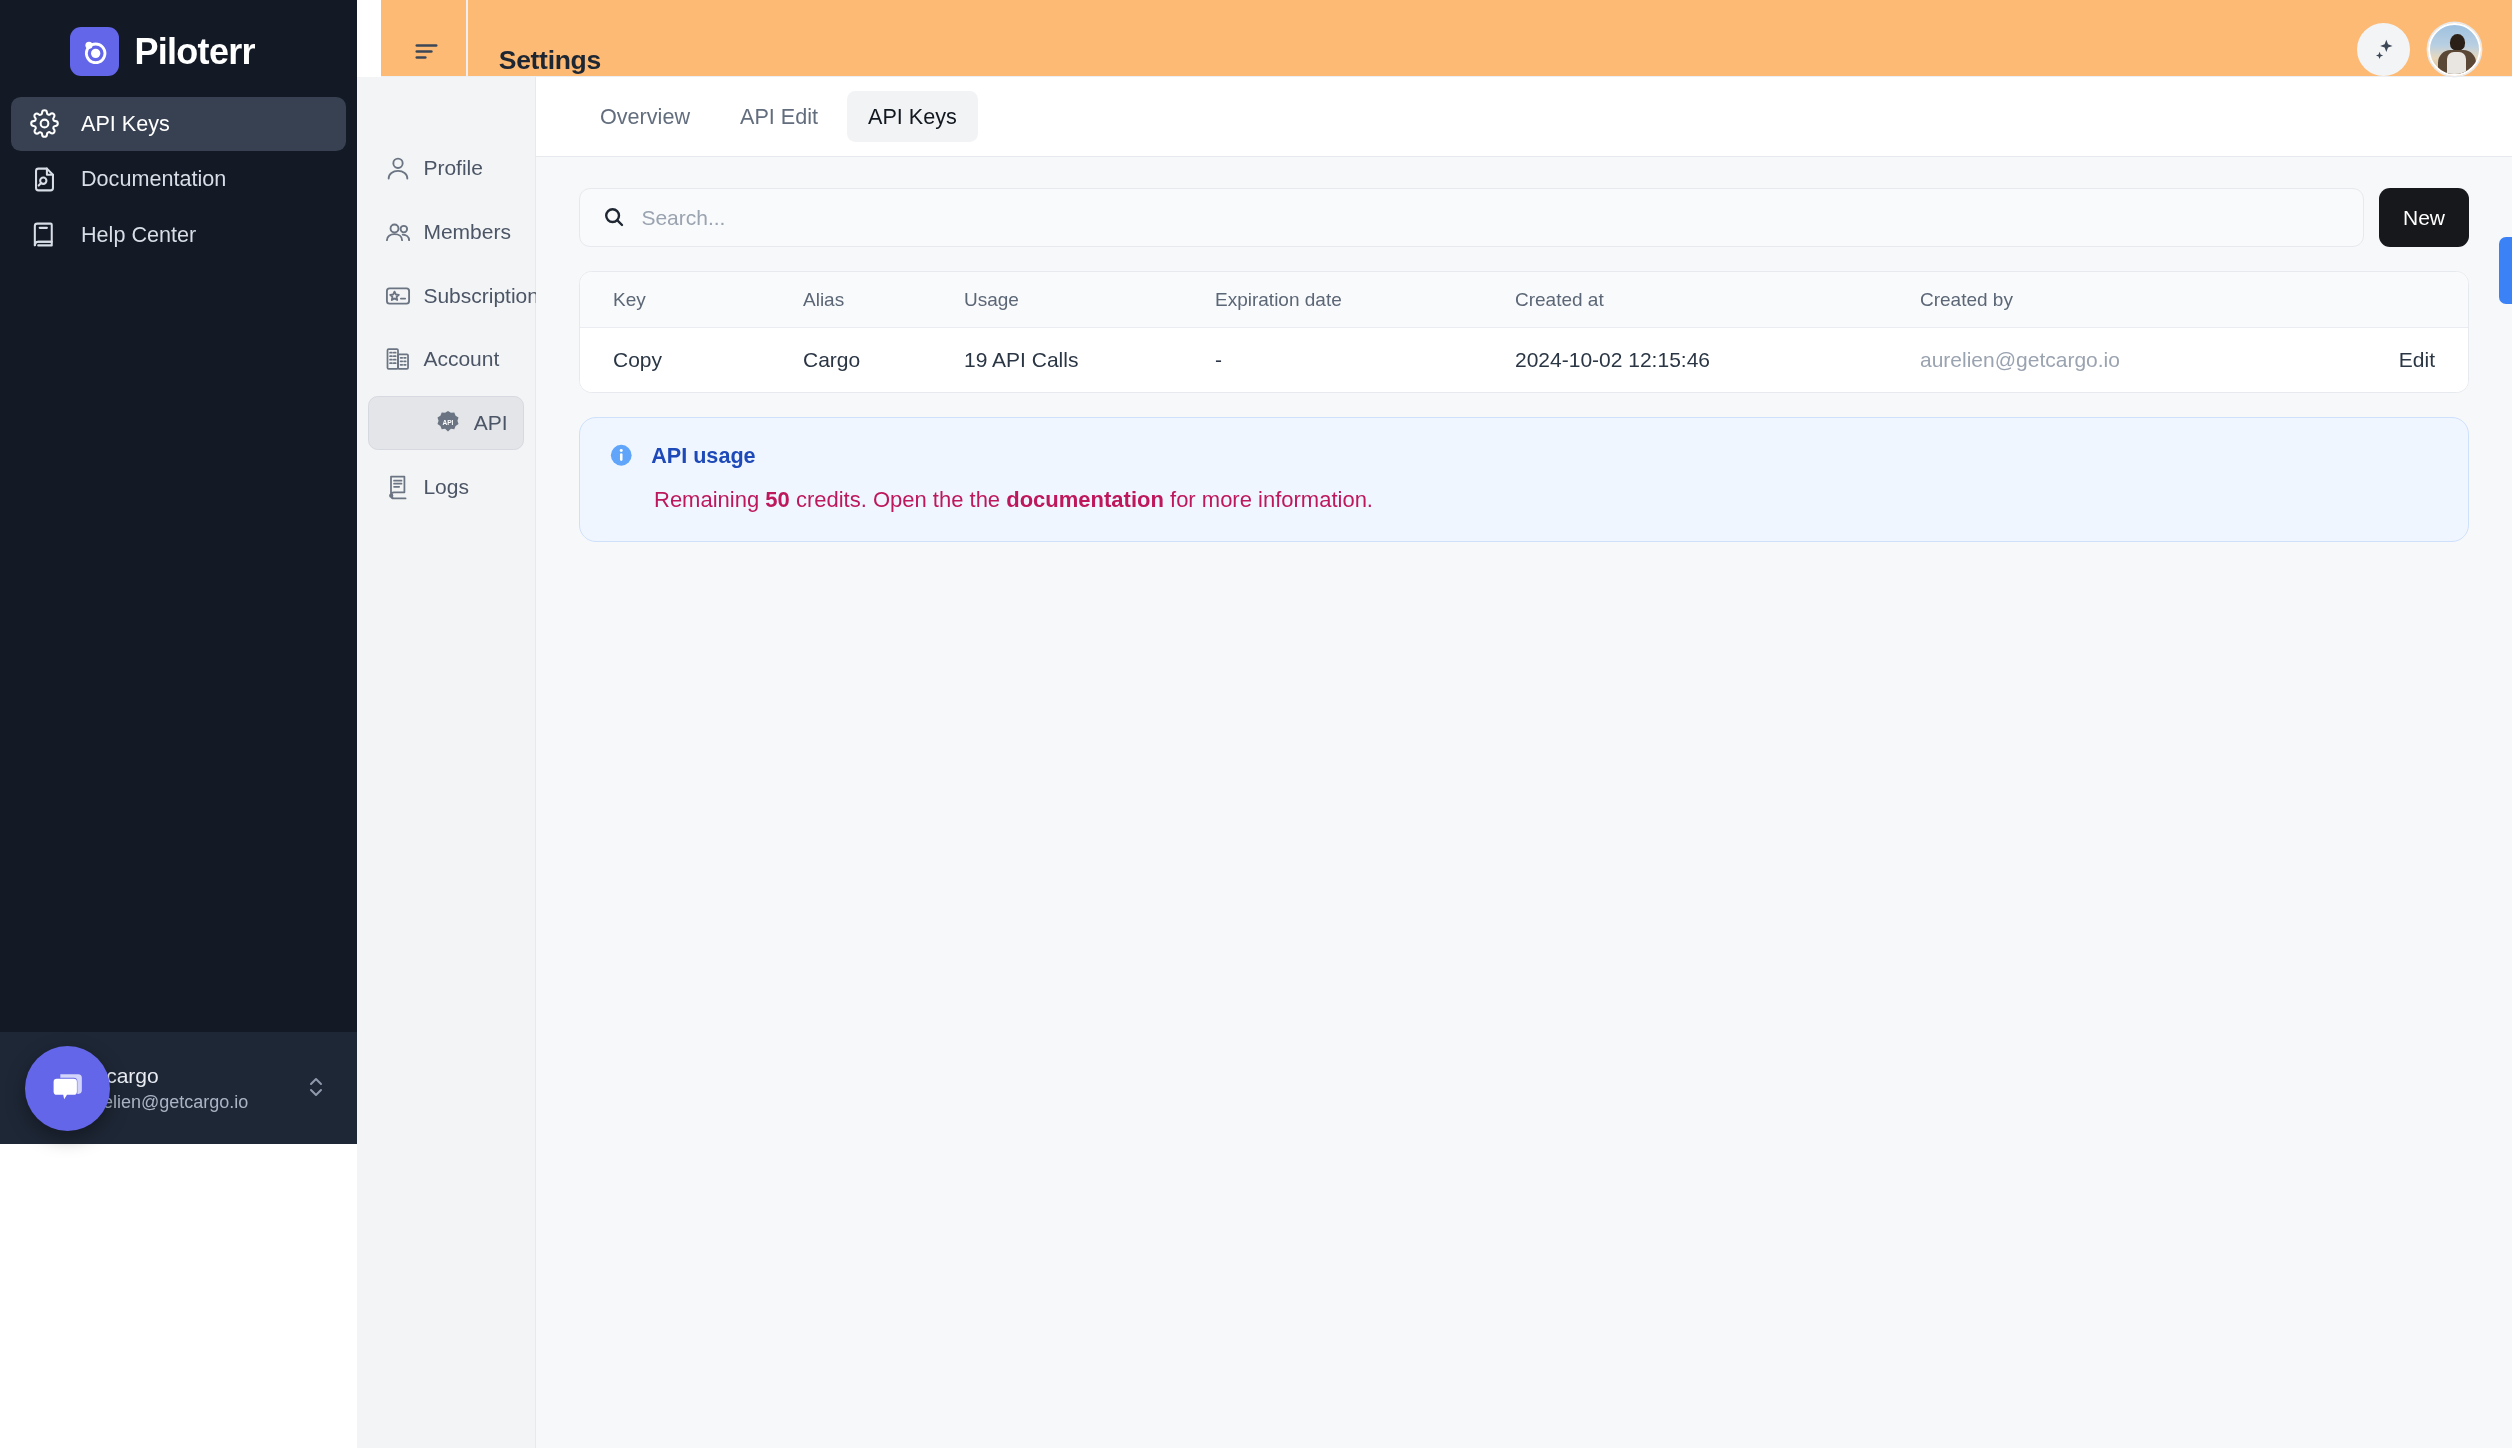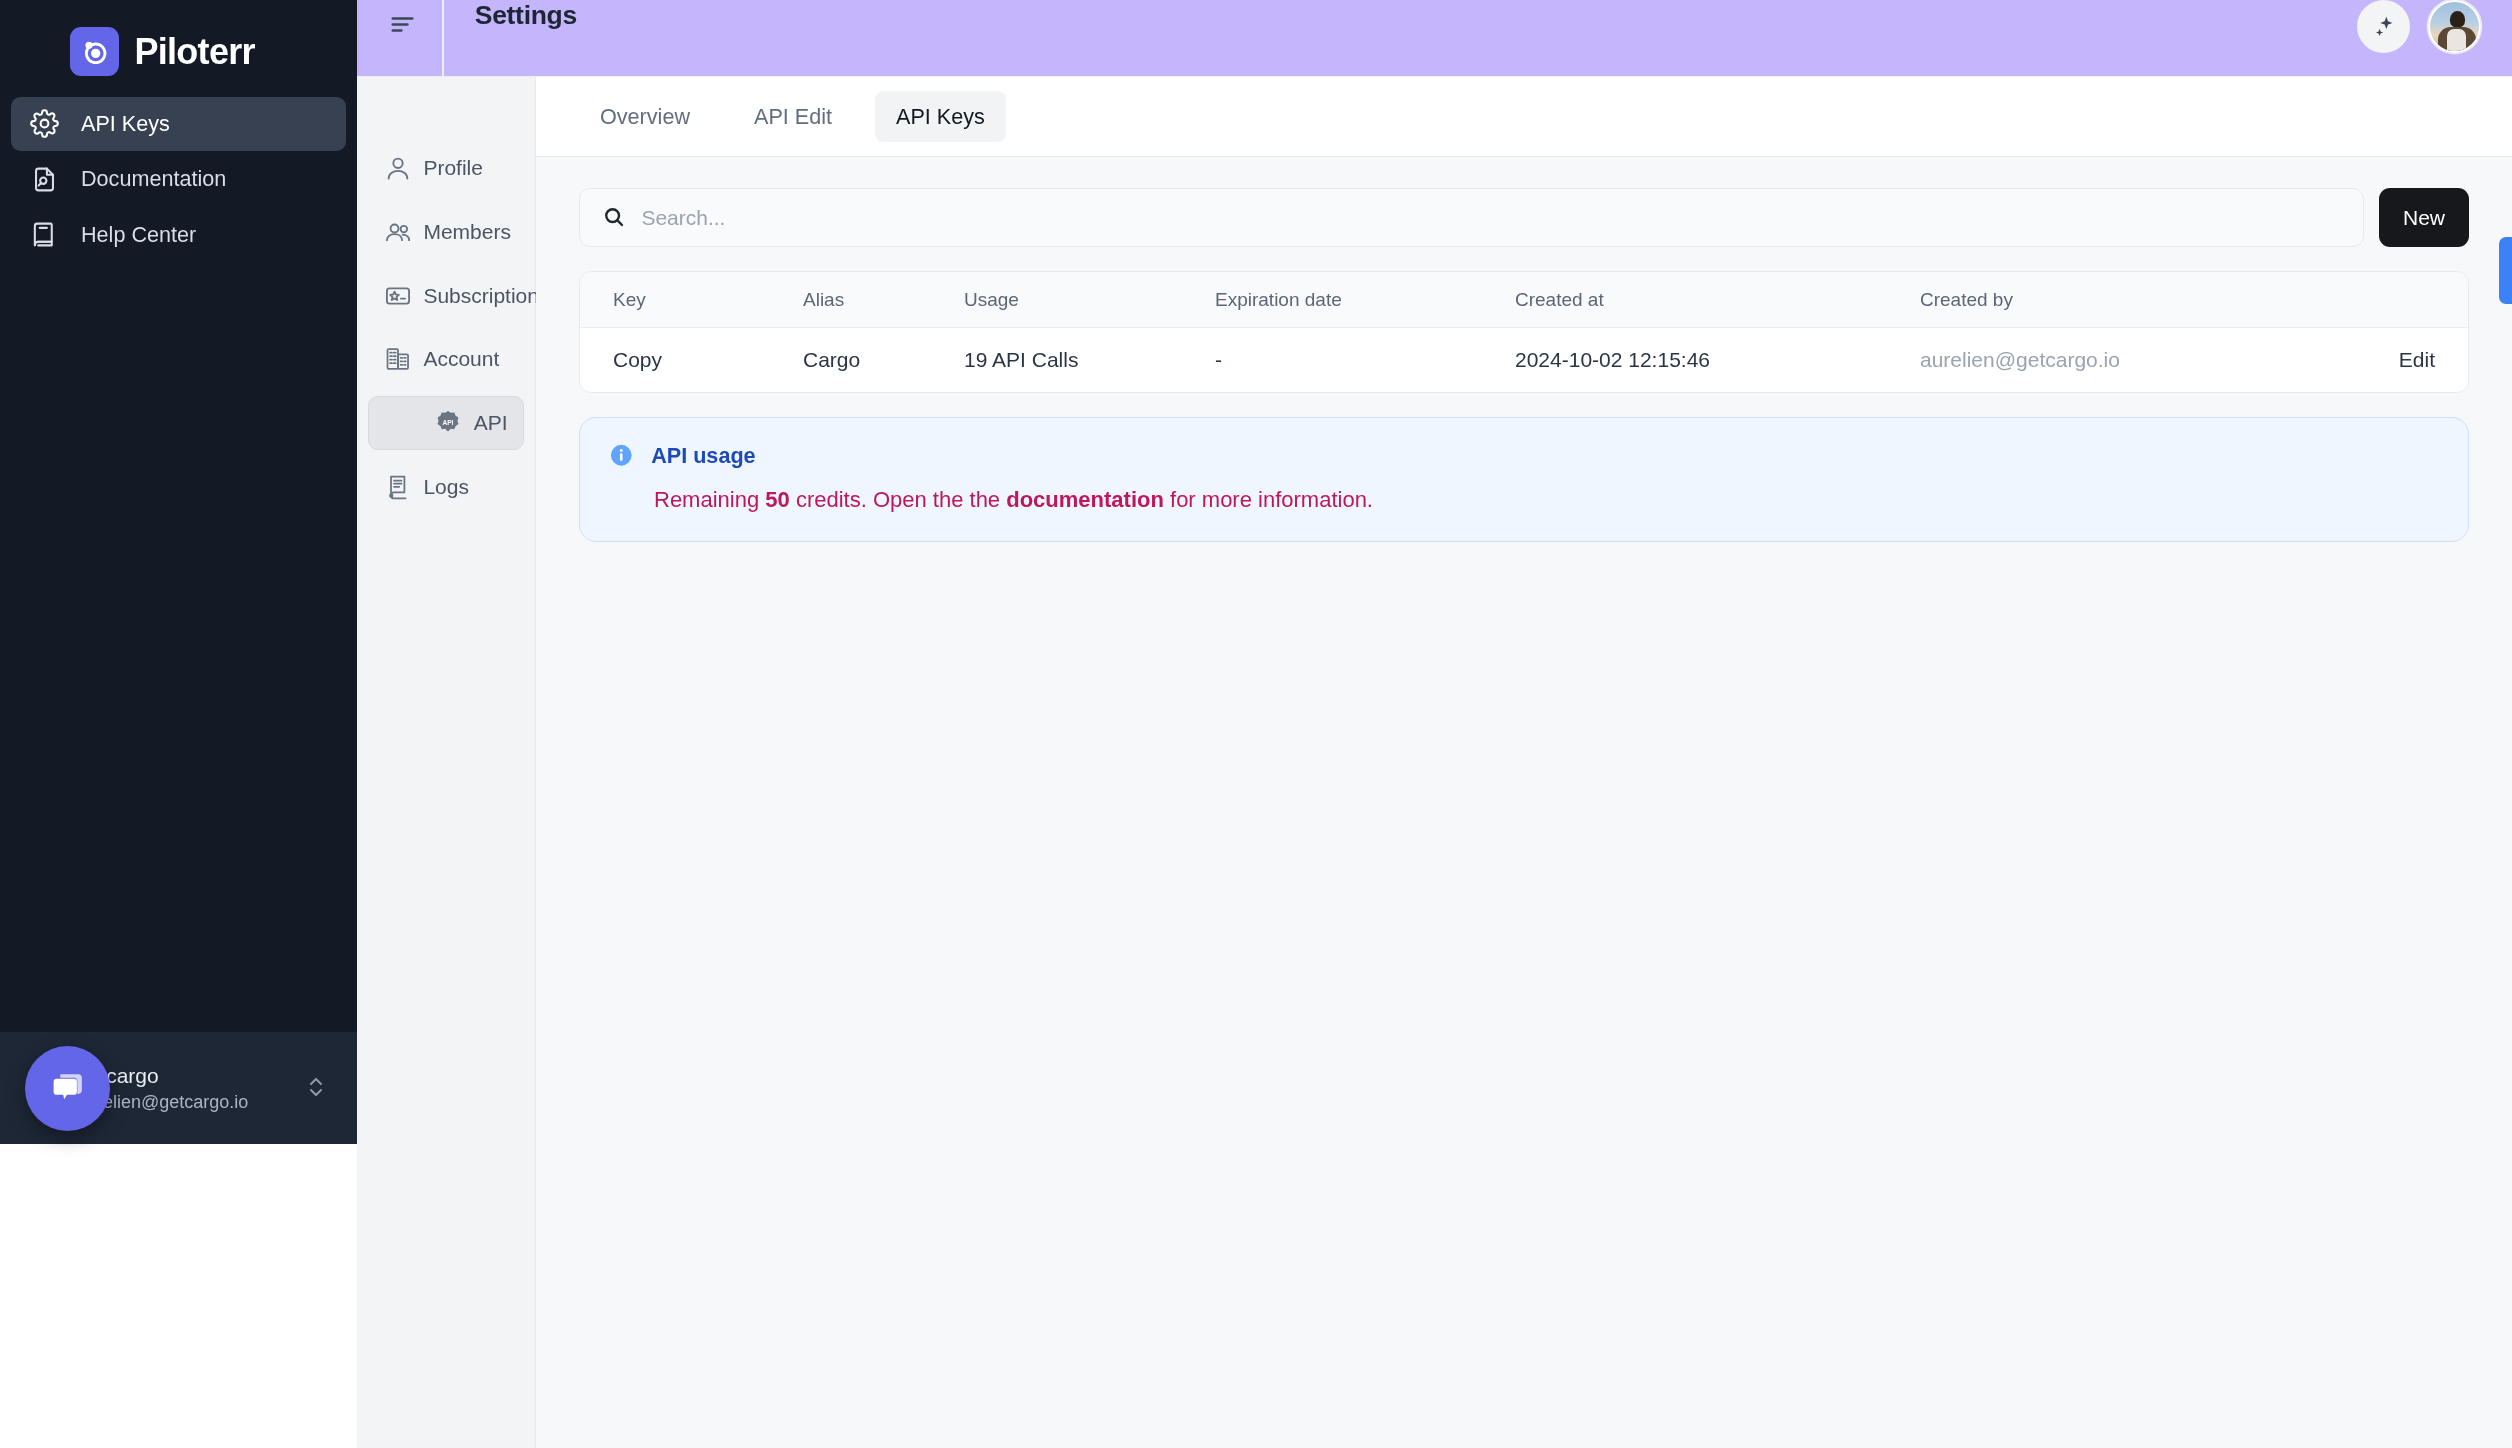--- a/index.html
+++ b/index.html
@@ -55,22 +55,22 @@
     background: #6366e8;
     display: flex; align-items: center; justify-content: center;
     box-shadow: 0 7px 19.5px rgba(0,0,0,.35);
     z-index: 40; cursor: pointer;
   }
 
   
   .right { flex: 1 1 auto; height: 1449px; display: flex; flex-direction: column; min-width: 0; }
 
   .topbar {
-    height: 77px; background: #c4b5fd; border-bottom: 1.4px solid #eceff3;
-    display: flex; align-items: flex-start; flex: 0 0 77px;
+    height: 77px; background: #fdba74; border-bottom: 1.4px solid #eceff3;
+    display: flex; align-items: flex-end; flex: 0 0 77px; margin-left: 24px;
   }
   .burger { width: 49px; height: 49px; margin-left: 21px; display:flex; align-items:center; justify-content:center; cursor: pointer; }
   .topbar-sep { width: 1.4px; height: 77px; background: #eceff3; margin-left: 15.4px; }
   .topbar-title { font-size: 26.5px; font-weight: 700; color: #1d2633; margin-left: 31px; letter-spacing: -0.3px; }
   .topbar-right { margin-left: auto; display: flex; align-items: center; gap: 18px; padding-right: 31px; }
   .spark-btn {
     width: 53px; height: 53px; border-radius: 50%; background: #f3f4f6;
     display: flex; align-items: center; justify-content: center; cursor: pointer;
   }
   .avatar {
@@ -97,21 +97,21 @@
   }
   .snav-item.active { background: #e3e5e9; border: 1.4px solid #d6d9df; justify-content: flex-end; }
   .snav-ico { width: 29px; height: 29px; flex: 0 0 29px; display:flex; align-items:center; justify-content:center; }
   .snav-ico svg { width: 28px; height: 28px; }
 
   .content-col { flex: 1 1 auto; display: flex; flex-direction: column; min-width: 0; }
 
   .tabbar {
     height: 80px; flex: 0 0 80px; background: #ffffff;
     border-bottom: 1.4px solid #e6e9ee;
-    display: flex; align-items: center; padding-left: 43px; gap: 22px;
+    display: flex; align-items: center; padding-left: 43px; gap: 8px;
   }
   .tab {
     font-size: 21.6px; color: #626d7d; padding: 12.6px 21px; border-radius: 8.4px; cursor: pointer;
   }
   .tab.active { background: #f2f3f5; color: #121820; font-weight: 500; }
 
   .panel { flex: 1 1 auto; background: #f7f8fa; padding: 31px 43px 0 43px; min-height: 0; }
 
   .searchrow { display: flex; align-items: flex-end; gap: 15.4px; }
   .searchbox {

